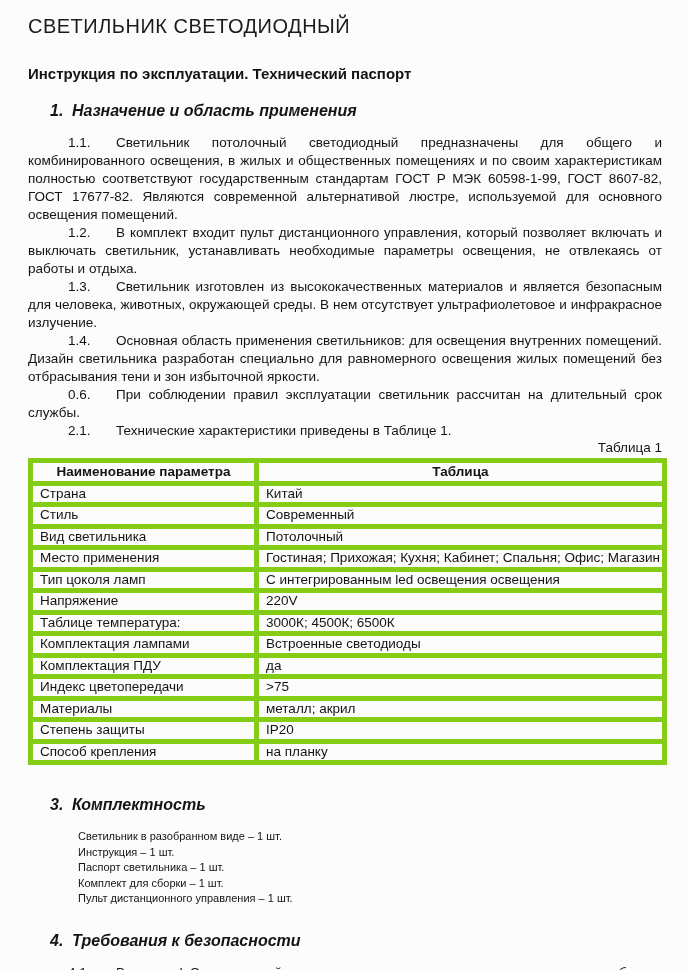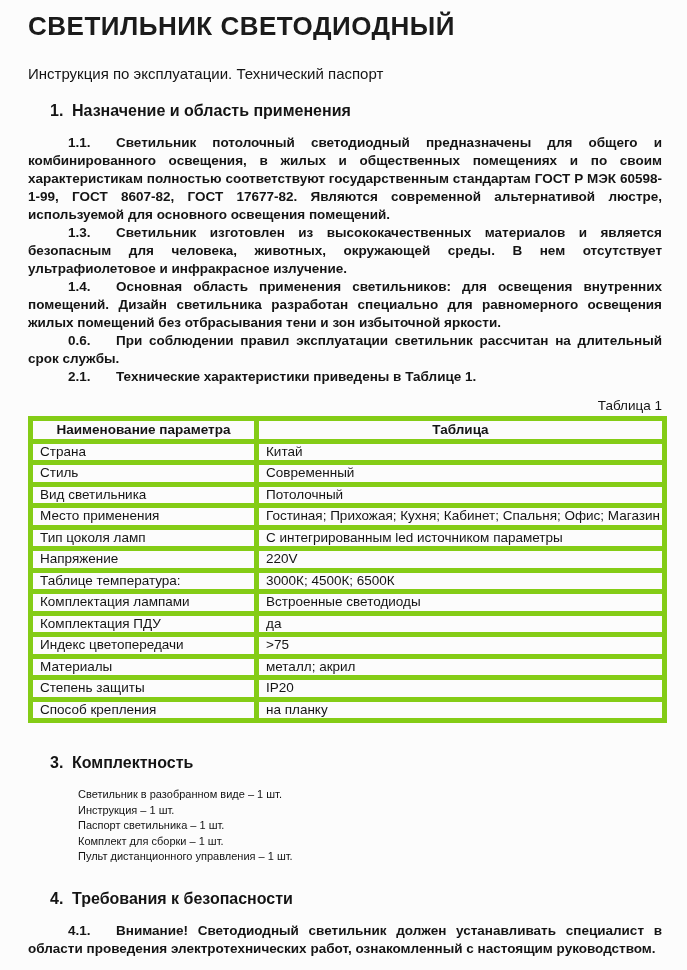--- a/index.html
+++ b/index.html
@@ -11,59 +11,59 @@
     width: 687px;
     height: 970px;
     overflow: hidden;
     font-family: "Liberation Sans", "DejaVu Sans", sans-serif;
     color: #141414;
   }
   .page {
     padding: 6px 25px 0 28px;
   }
   .doc-title {
-    font-size: 26px;
-    font-weight: 700;
+    font-size: 20px;
+    font-weight: 400;
     letter-spacing: 0.5px;
     margin: 2px 0 0 0;
     line-height: 36px;
     color: #1b1b1b;
   }
   .doc-subtitle {
     font-size: 15px;
-    font-weight: 400;
+    font-weight: 700;
     margin-top: 21px;
     line-height: 18px;
   }
   .sec-heading {
     font-size: 16px;
     font-weight: 700;
     margin: 18px 0 13px 22px;
     line-height: 20px;
+    font-style: italic;
   }
   .sec-heading .sec-num {
     display: inline-block;
     min-width: 22px;
   }
   .para {
     margin: 0;
     font-size: 13.5px;
     line-height: 18px;
     text-align: justify;
-    font-weight: bold;
   }
   .para .pnum {
     display: inline-block;
     margin-left: 40px;
     min-width: 48px;
   }
   .table-caption {
     font-size: 13.5px;
     text-align: right;
-    margin-top: 12px;
+    margin-top: 0;
     margin-bottom: 2px;
     line-height: 16px;
   }
   table.spec-table {
     border-collapse: collapse;
     width: 634px;
     table-layout: fixed;
     font-size: 13.5px;
   }
   table.spec-table th, table.spec-table td {
@@ -97,20 +97,23 @@
   <h1 class="doc-title">СВЕТИЛЬНИК СВЕТОДИОДНЫЙ</h1>
   <div class="doc-subtitle">Инструкция по эксплуатации.  Технический паспорт</div>
 
   <div class="sec-heading">
     <span class="sec-num">1.</span><span>Назначение и область применения</span>
   </div>
   <p class="para">
     <span class="pnum">1.1.</span><span>Светильник потолочный светодиодный предназначены для общего и комбинированного освещения, в жилых и общественных помещениях и по своим характеристикам полностью соответствуют государственным стандартам ГОСТ Р МЭК 60598-1-99, ГОСТ 8607-82, ГОСТ 17677-82. Являются современной альтернативой люстре, используемой для основного освещения помещений.</span>
   </p>
   <p class="para">
+    <span class="pnum">1.2.</span><span>В комплект входит пульт дистанционного управления, который позволяет включать и выключать светильник, устанавливать необходимые параметры освещения, не отвлекаясь от работы и отдыха.</span>
+  </p>
+  <p class="para">
     <span class="pnum">1.3.</span><span>Светильник изготовлен из высококачественных материалов и является безопасным для человека, животных, окружающей среды. В нем отсутствует ультрафиолетовое и инфракрасное излучение.</span>
   </p>
   <p class="para">
     <span class="pnum">1.4.</span><span>Основная область применения светильников: для освещения внутренних помещений. Дизайн светильника разработан специально для равномерного освещения жилых помещений без отбрасывания тени и зон избыточной яркости.</span>
   </p>
   <p class="para">
     <span class="pnum">0.6.</span><span>При соблюдении правил эксплуатации светильник рассчитан на длительный срок службы.</span>
   </p>
 
   <p class="para">
@@ -142,21 +145,21 @@
       <tr>
           <td>Вид светильника</td>
           <td>Потолочный</td>
         </tr>
       <tr>
           <td>Место применения</td>
           <td>Гостиная; Прихожая; Кухня; Кабинет; Спальня; Офис; Магазин</td>
         </tr>
       <tr>
           <td>Тип цоколя ламп</td>
-          <td>С интегрированным led источником параметры</td>
+          <td>С интегрированным led освещения освещения</td>
         </tr>
       <tr>
           <td>Напряжение</td>
           <td>220V</td>
         </tr>
       <tr>
           <td>Таблице температура:</td>
           <td>3000К; 4500К; 6500К</td>
         </tr>
       <tr>

